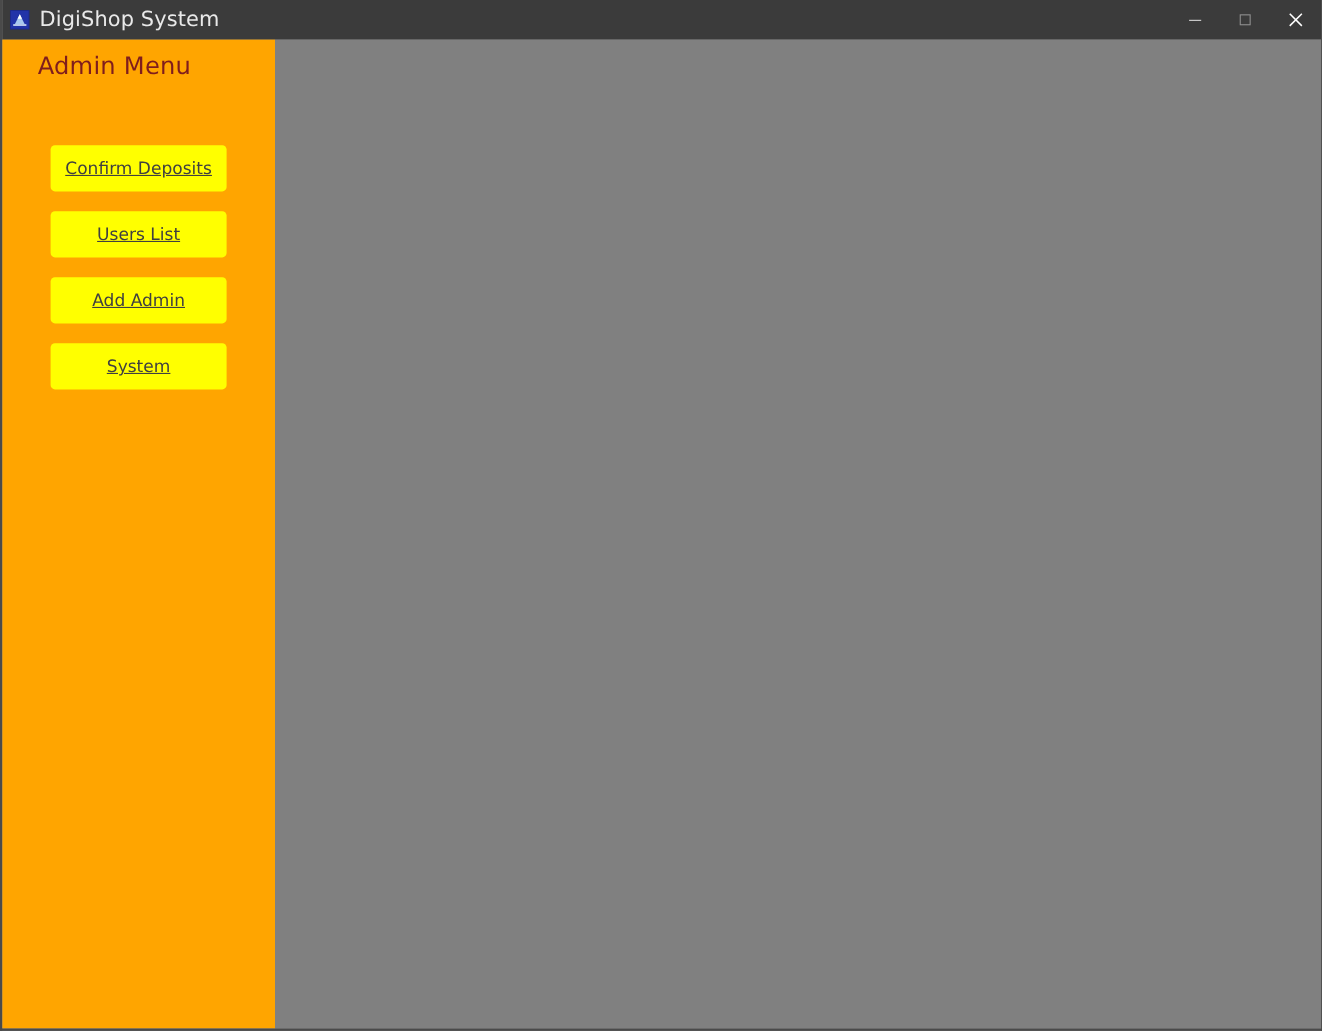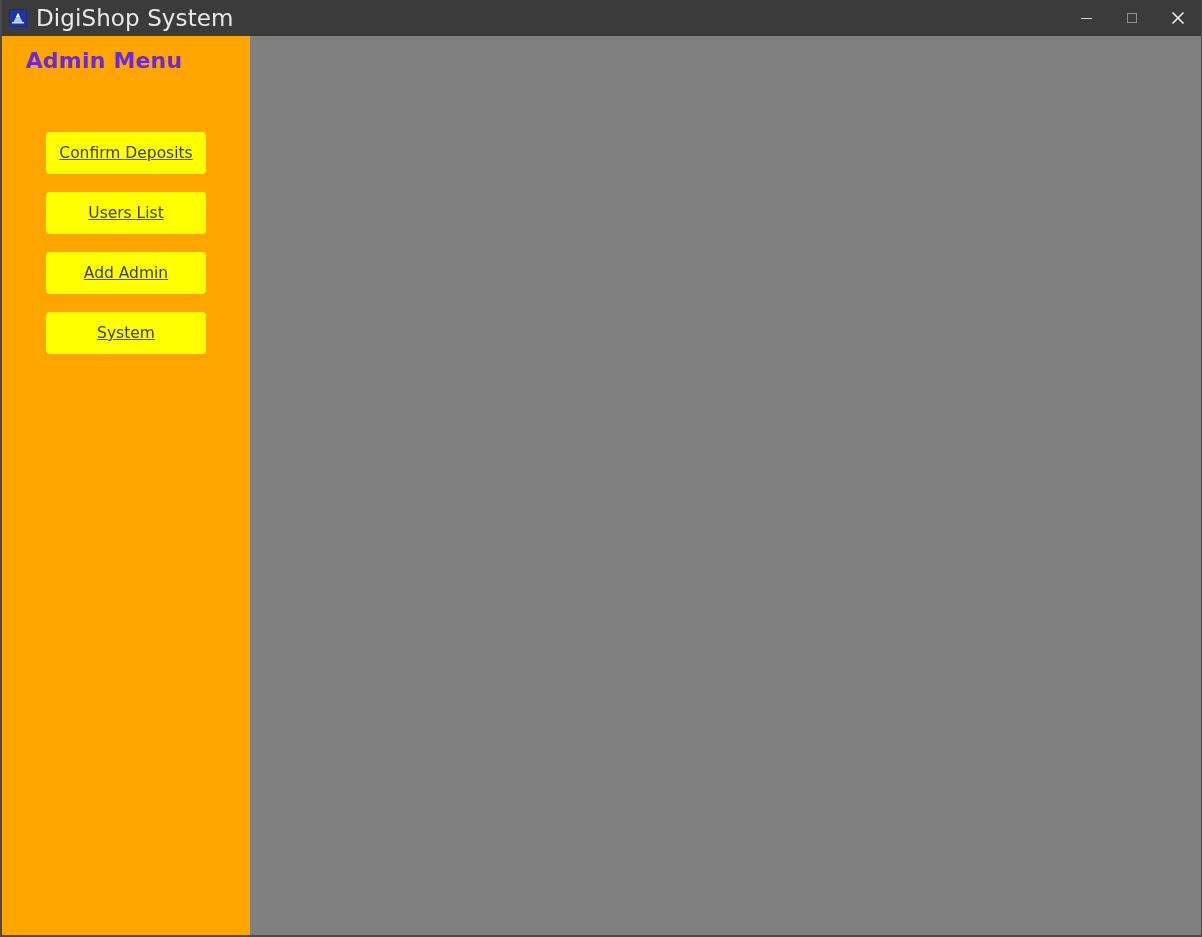--- a/index.html
+++ b/index.html
@@ -44,21 +44,21 @@
   .title-icon {
     width: 18px;
     height: 18px;
     margin-left: 7px;
     margin-right: 9px;
     flex: 0 0 auto;
     display: block;
   }
   .title-text {
     color: #e9e9e9;
-    font-size: 23px;
+    font-size: 19px;
     line-height: 20px;
     letter-spacing: 0.1px;
     white-space: nowrap;
     font-family: "DejaVu Sans", "Liberation Sans", sans-serif;
     font-weight: 400;
   }
   .win-controls {
     position: absolute;
     right: 0; top: 0;
     height: 36px;
@@ -106,23 +106,23 @@
     background: #ffa500;
     position: relative;
     overflow: hidden;
   }
   .menu-title {
     position: absolute;
     left: 0;
     top: 12px;
     width: 204px;
     text-align: center;
-    color: #6d28d9;
+    color: #7f1d1d;
     font-size: 22px;
-    font-weight: bold;
+    font-weight: normal;
     line-height: 26px;
     font-family: "DejaVu Sans", "Liberation Sans", sans-serif;
     letter-spacing: 0.2px;
     user-select: none;
   }
   .menu-buttons {
     position: absolute;
     left: 44px;
     top: 96px;
     width: 160px;

